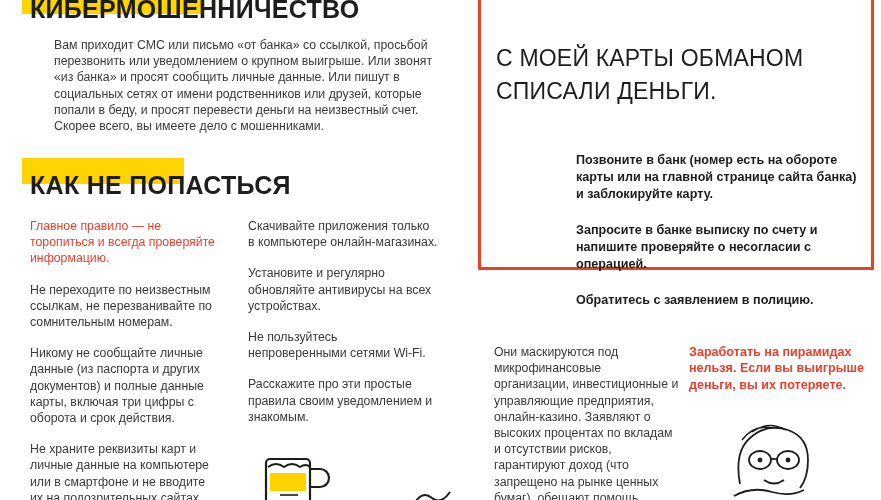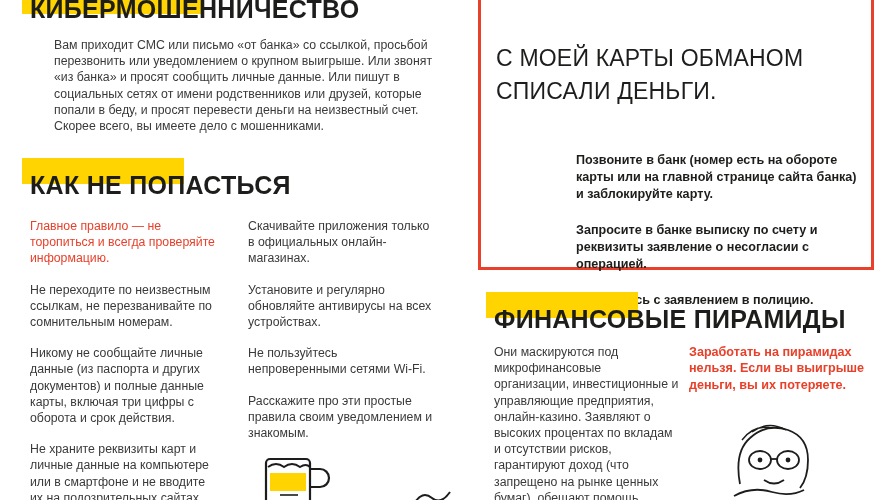--- a/index.html
+++ b/index.html
@@ -236,21 +236,21 @@
     </div>
 
     <div class="two-col">
       <div class="col">
         <div class="tip accent">Главное правило — не торопиться и всегда проверяйте информацию.</div>
         <div class="tip">Не переходите по неизвестным ссылкам, не перезванивайте по сомнительным номерам.</div>
         <div class="tip">Никому не сообщайте личные данные (из паспорта и других документов) и полные данные карты, включая три цифры с оборота и срок действия.</div>
         <div class="tip">Не храните реквизиты карт и личные данные на компьютере или в смартфоне и не вводите их на подозрительных сайтах.</div>
       </div>
       <div class="col">
-        <div class="tip">Скачивайте приложения только в официальных онлайн-магазинах.</div>
+        <div class="tip">Скачивайте приложения только в компьютере онлайн-магазинах.</div>
         <div class="tip">Установите и регулярно обновляйте антивирусы на всех устройствах.</div>
         <div class="tip">Не пользуйтесь непроверенными сетями Wi-Fi.</div>
         <div class="tip">Расскажите про эти простые правила своим уведомлением и знакомым.</div>
       </div>
     </div>
 
     <div class="mug">
       <svg width="80" height="60" viewBox="0 0 80 60">
         <rect x="8" y="4" width="44" height="54" rx="4" fill="#ffffff" stroke="#1d1d1b" stroke-width="2.2"></rect>
         <rect x="12" y="18" width="36" height="18" fill="#ffd400"></rect>
@@ -272,28 +272,24 @@
 
     <div class="red-box"></div>
 
     <div id="title-card">
       <div>С МОЕЙ КАРТЫ ОБМАНОМ</div>
       <div>СПИСАЛИ ДЕНЬГИ.</div>
     </div>
 
     <div class="steps">
       <div class="step">Позвоните в банк (номер есть на обороте карты или на главной странице сайта банка) и заблокируйте карту.</div>
-      <div class="step">Запросите в банке выписку по счету и реквизиты заявление о несогласии с операцией.</div>
+      <div class="step">Запросите в банке выписку по счету и напишите проверяйте о несогласии с операцией.</div>
       <div class="step">Обратитесь с заявлением в полицию.</div>
     </div>
 
-    <div class="highlight-title" id="title-pyramid">
-      <span class="hl-bar"></span>
-      <span class="txt">ФИНАНСОВЫЕ ПИРАМИДЫ</span>
-    </div>
 
     <div class="pyr-left">Они маскируются под микрофинансовые организации, инвестиционные и управляющие предприятия, онлайн-казино. Заявляют о высоких процентах по вкладам и отсутствии рисков, гарантируют доход (что запрещено на рынке ценных бумаг), обещают помощь людям с плохой кредитной историей.</div>
     <div class="pyr-right">Заработать на пирамидах нельзя. Если вы выигрыше деньги, вы их потеряете.</div>
 
     <div class="face">
       <svg width="120" height="90" viewBox="0 0 120 90">
         <path d="M28 70 q-6 -32 10 -46 q16 -15 38 -8 q20 7 20 30 q0 18 -8 28" fill="none" stroke="#1d1d1b" stroke-width="1.8"></path>
         <path d="M30 26 q12 -16 30 -12 M40 18 q16 -12 34 -2" fill="none" stroke="#1d1d1b" stroke-width="1.4"></path>
         <ellipse cx="48" cy="46" rx="11" ry="9" fill="none" stroke="#1d1d1b" stroke-width="1.8"></ellipse>
         <ellipse cx="76" cy="46" rx="11" ry="9" fill="none" stroke="#1d1d1b" stroke-width="1.8"></ellipse>

